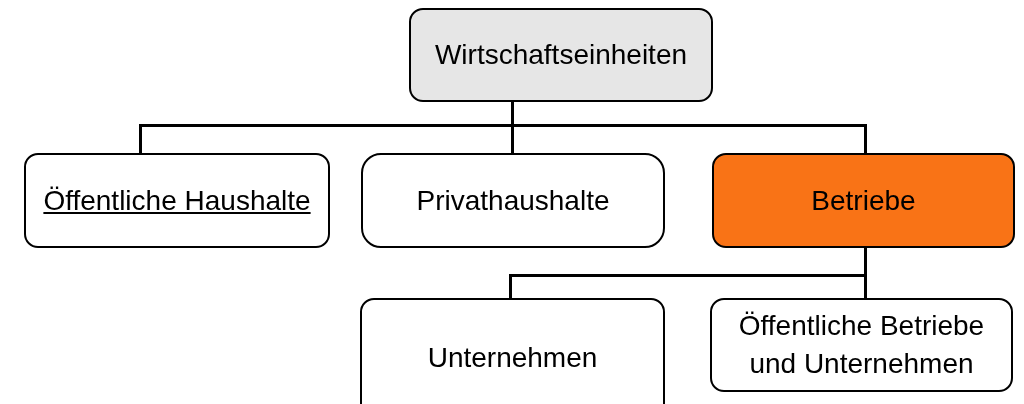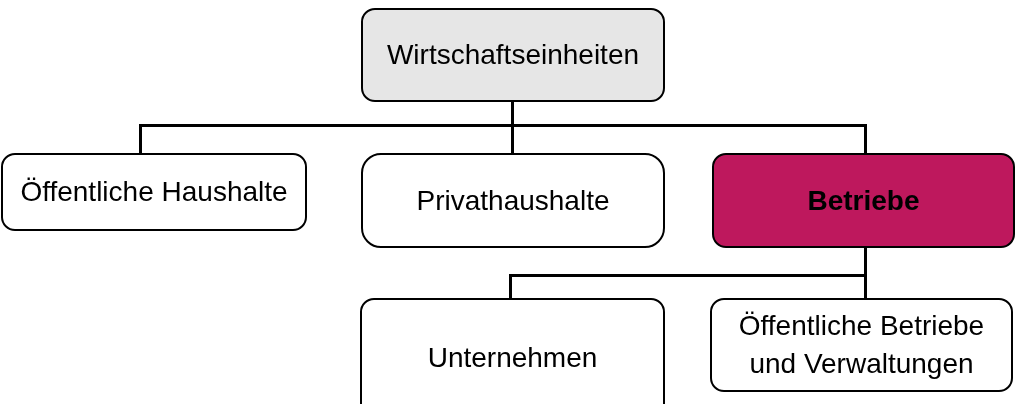--- a/index.html
+++ b/index.html
@@ -19,21 +19,21 @@
     align-items: center;
     justify-content: center;
     text-align: center;
     font-size: 28px;
     line-height: 1.35;
     color: #000;
     white-space: pre-line;
     background: #fff;
   }
   .node-root        { left: 361px; top: 8px;   width: 304px; height: 94px; }
-  .node-oh          { left: 1px;   top: 153px; width: 306px; height: 78px; }
+  .node-oh          { left: 24px;   top: 153px; width: 306px; height: 95px; text-decoration: underline; }
   .node-ph          { left: 361px; top: 153px; width: 304px; height: 95px; }
   .node-bt          { left: 712px; top: 153px; width: 303px; height: 95px; }
   .node-un          { left: 360px; top: 298px; width: 305px; height: 120px; }
   .node-ob          { left: 710px; top: 298px; width: 303px; height: 94px; }
   .connector {
     position: absolute;
     background: #000;
   }
   .c-stem-root   { left: 511px; top: 101px; width: 3px;   height: 53px; }
   .c-bus-1       { left: 139px; top: 124px; width: 728px; height: 3px;  }
@@ -49,38 +49,38 @@
 <div class="canvas" style="background-color: rgb(255, 255, 255);">
 
   <div class="connector c-stem-root" style="background-color: rgb(0, 0, 0);"></div>
   <div class="connector c-bus-1" style="background-color: rgb(0, 0, 0);"></div>
   <div class="connector c-drop-left" style="background-color: rgb(0, 0, 0);"></div>
   <div class="connector c-drop-right" style="background-color: rgb(0, 0, 0);"></div>
   <div class="connector c-stem-bt" style="background-color: rgb(0, 0, 0);"></div>
   <div class="connector c-bus-2" style="background-color: rgb(0, 0, 0);"></div>
   <div class="connector c-drop-un" style="background-color: rgb(0, 0, 0);"></div>
 
-  <div class="node node-root" style="background-color: rgb(230, 230, 230);">
+  <div class="node node-root" style="background-color: rgb(230, 230, 230); margin-left: 48px;">
     <span>Wirtschaftseinheiten</span>
   </div>
 
   <div class="node node-oh" style="background-color: rgb(255, 255, 255);">
     <span>Öffentliche Haushalte</span>
   </div>
 
   <div class="node node-ph" style="background-color: rgb(255, 255, 255); border-radius: 20px;">
     <span>Privathaushalte</span>
   </div>
 
-  <div class="node node-bt" style="background-color: #be185d; font-weight: bold;">
+  <div class="node node-bt" style="background-color: #f97316;">
     <span>Betriebe</span>
   </div>
 
   <div class="node node-un" style="background-color: rgb(255, 255, 255);">
     <span>Unternehmen</span>
   </div>
 
   <div class="node node-ob" style="background-color: rgb(255, 255, 255);">
     <span>Öffentliche Betriebe
-und Verwaltungen</span>
+und Unternehmen</span>
   </div>
 
 </div>
 
 </body></html>

